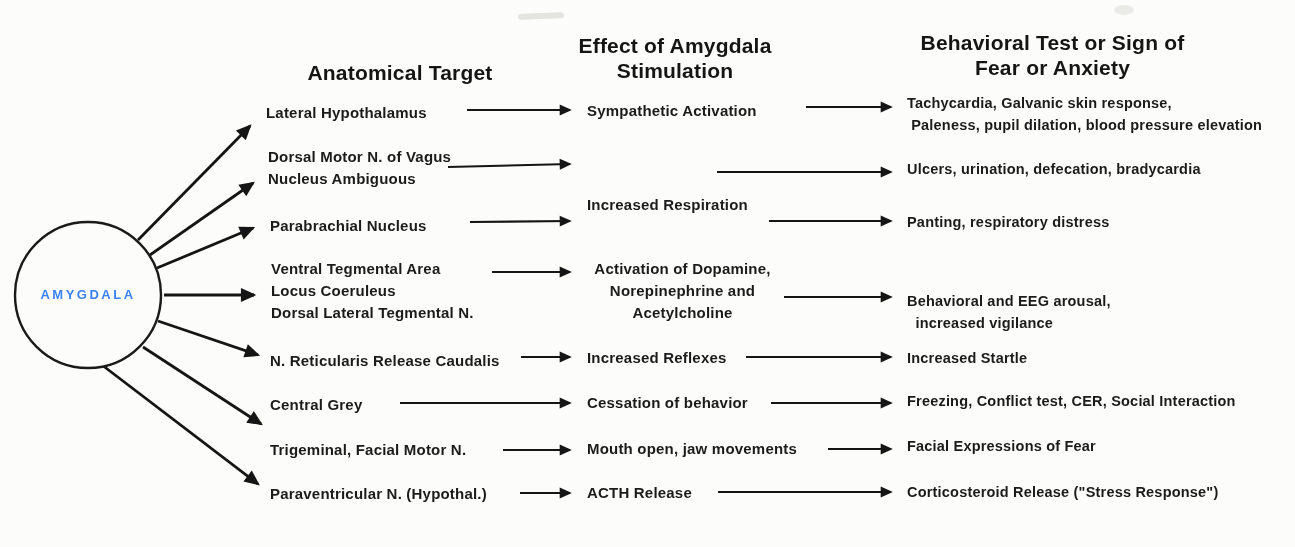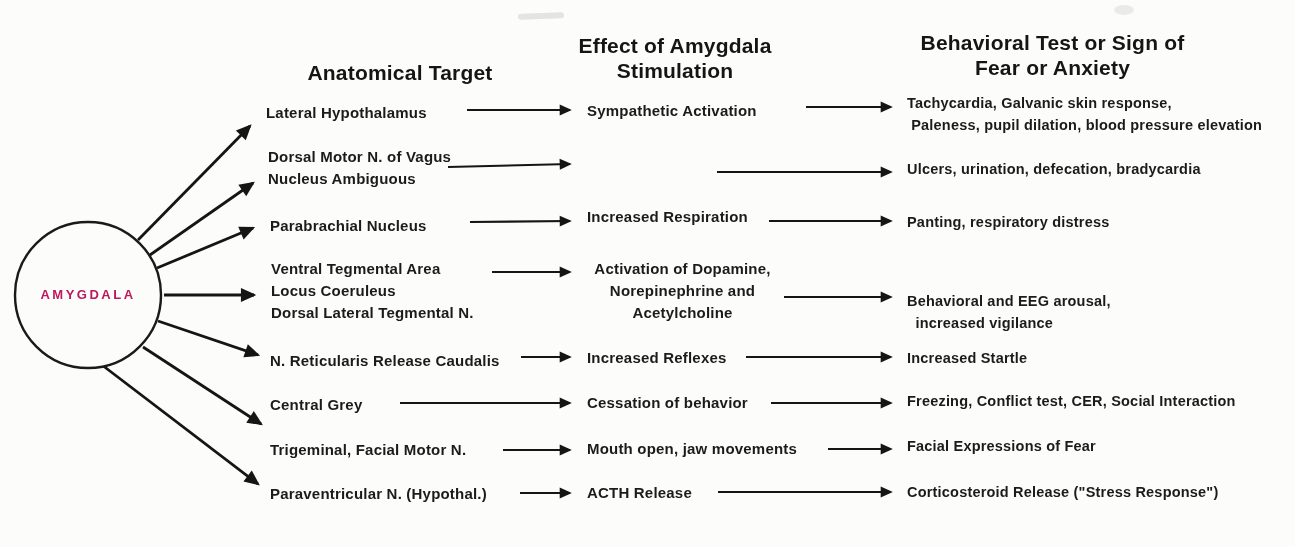--- a/index.html
+++ b/index.html
@@ -15,21 +15,21 @@
     font-weight:bold;font-size:15px;line-height:22px;letter-spacing:.2px;
   }
   .c3{font-size:14.5px;}
   .hdr{
     position:absolute;white-space:pre;color:#151515;text-align:center;
     font-weight:bold;font-size:21px;line-height:25px;letter-spacing:.2px;
   }
   .ctr{text-align:center;}
   .nodeLabel{
     position:absolute;left:15px;top:287px;width:146px;text-align:center;
-    font-weight:bold;font-size:13px;letter-spacing:2.5px;color:#be185d;
+    font-weight:bold;font-size:13px;letter-spacing:2.5px;color:#3b82f6;
   }
   .smudge{position:absolute;pointer-events:none;}
   .s1{left:518px;top:13px;width:46px;height:6px;background:#e4e4e0;border-radius:3px;transform:rotate(-2deg);}
   .s2{left:1114px;top:5px;width:20px;height:10px;background:#eaeae6;border-radius:50%;}
 </style>
 </head>
 <body>
 
 <div id="stage">
 
@@ -92,21 +92,21 @@
   <div class="cell" style="left:270px;top:215px;">Parabrachial Nucleus</div>
   <div class="cell" style="left:271px;top:258px;">Ventral Tegmental Area
 Locus Coeruleus
 Dorsal Lateral Tegmental N.</div>
   <div class="cell" style="left:270px;top:350px;">N. Reticularis Release Caudalis</div>
   <div class="cell" style="left:270px;top:394px;">Central Grey</div>
   <div class="cell" style="left:270px;top:483px;">Paraventricular N. (Hypothal.)</div>
   <div class="cell" style="left:270px;top:439px;">Trigeminal, Facial Motor N.</div>
 
   <div class="cell" style="left:587px;top:100px;text-align:right;">Sympathetic Activation</div>
-  <div class="cell" style="left:587px;top:206px;">Increased Respiration</div>
+  <div class="cell" style="left:587px;top:194px;">Increased Respiration</div>
   <div class="cell ctr" style="left:587px;top:258px;width:191px;">Activation of Dopamine,
 Norepinephrine and
 Acetylcholine</div>
   <div class="cell" style="left:587px;top:347px;">Increased Reflexes</div>
   <div class="cell" style="left:587px;top:392px;">Cessation of behavior</div>
   <div class="cell" style="left:587px;top:438px;">Mouth open, jaw movements</div>
   <div class="cell" style="left:587px;top:482px;">ACTH Release</div>
 
   <div class="cell c3" style="left:907px;top:92px;">Tachycardia, Galvanic skin response,
  Paleness, pupil dilation, blood pressure elevation</div>

